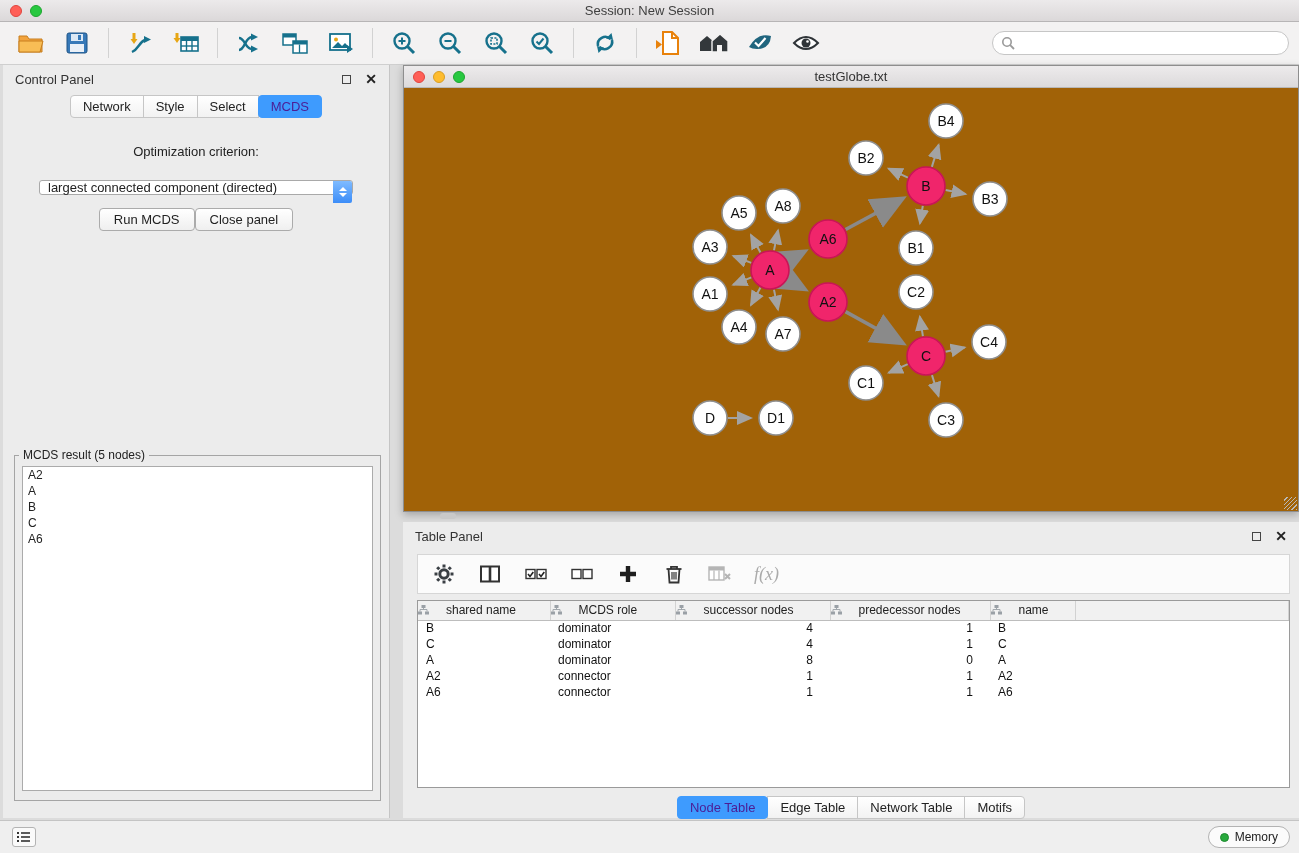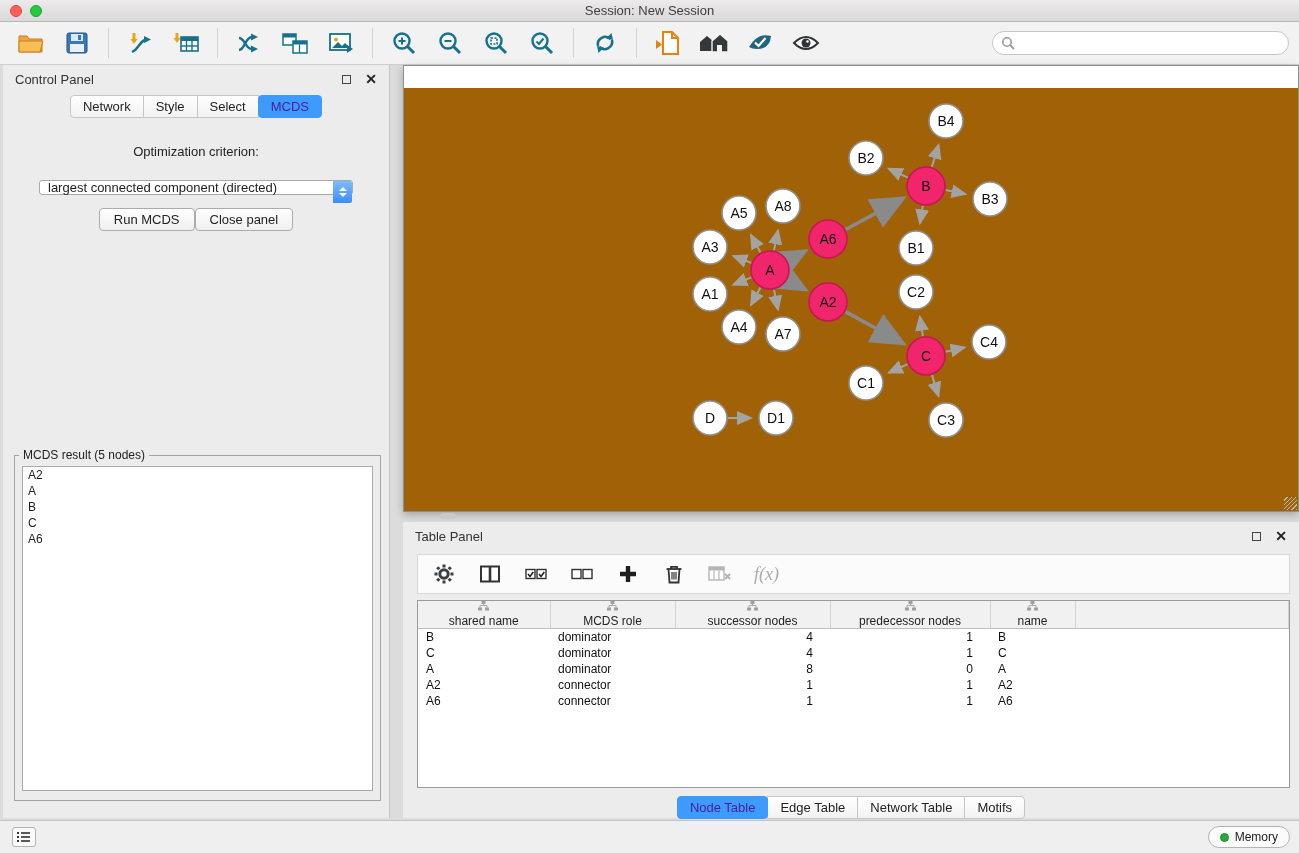--- a/index.html
+++ b/index.html
@@ -78,21 +78,21 @@
   .table-panel { position:absolute; left:403px; top:522px; width:896px; height:296px; background:#ECECEC; }
   .tp-toolbar { margin:4px 9px 0 14px; height:40px; background:#FBFBFB; border:1px solid #D6D6D6;
     display:flex; align-items:center; gap:22px; padding:0 14px; }
   .tp-icon { width:24px; height:24px; display:flex; align-items:center; justify-content:center; cursor:pointer; }
   .fx-label { font-family:"Liberation Serif",serif; font-style:italic; font-size:18px; color:#ABABAB; cursor:default; }
 
   .node-table-wrap { margin:6px 9px 0 14px; height:188px; background:#fff; border:1px solid #9A9A9A; overflow:hidden; }
   table.node-table { border-collapse:collapse; table-layout:fixed; width:100%; font-size:12px; }
   table.node-table th { height:19px; background:#F1F1F1; border-bottom:1px solid #BDBDBD; border-right:1px solid #D2D2D2;
     font-weight:normal; color:#222; text-align:center; white-space:nowrap; overflow:hidden; cursor:pointer; }
-  table.node-table th .th-inner { display:flex; align-items:center; gap:3px;flex-direction:column; }
+  table.node-table th .th-inner { display:flex; align-items:center; gap:17px; }
   table.node-table td { height:16px; padding:0 8px; white-space:nowrap; overflow:hidden; color:#111; }
   table.node-table td.num { text-align:right; padding-right:17px; }
   .tp-tabs { display:flex; width:fit-content; margin:8px auto 0 auto; }
 
   
   .statusbar { position:absolute; left:0; top:820px; width:1299px; height:33px;
     background:#EFEFEF; border-top:1px solid #C4C4C4;padding-left:35px; }
   .sb-left-btn { position:absolute; left:12px; top:6px; width:24px; height:20px;
     border:1px solid #B3B3B3; border-radius:3px; background:#FAFAFA;
     display:flex; align-items:center; justify-content:center; cursor:pointer; }
@@ -301,20 +301,28 @@
         <div class="result-item">A2</div>
         <div class="result-item">A</div>
         <div class="result-item">B</div>
         <div class="result-item">C</div>
         <div class="result-item">A6</div>
       </div>
   </div>
 </div>
 
 <div class="network-window">
+  <div class="nw-titlebar">
+    <div class="nw-lights">
+      <span class="dot red"></span>
+      <span class="dot yellow"></span>
+      <span class="dot green"></span>
+    </div>
+    <span>testGlobe.txt</span>
+  </div>
   <div class="nw-canvas">
     <svg id="net-svg" width="894" height="424" viewBox="0 0 894 424">
       <defs>
         <marker id="arr" markerWidth="10" markerHeight="9" refX="7" refY="3.5" orient="auto">
             <path d="M0,0 L8,3.5 L0,7 z" fill="#A3A3A3"></path>
           </marker>
         <marker id="arrT" markerWidth="12" markerHeight="10" refX="8" refY="4.5" orient="auto">
             <path d="M0,0 L10,4.5 L0,9 z" fill="#8A8A8A"></path>
           </marker>
       </defs>

